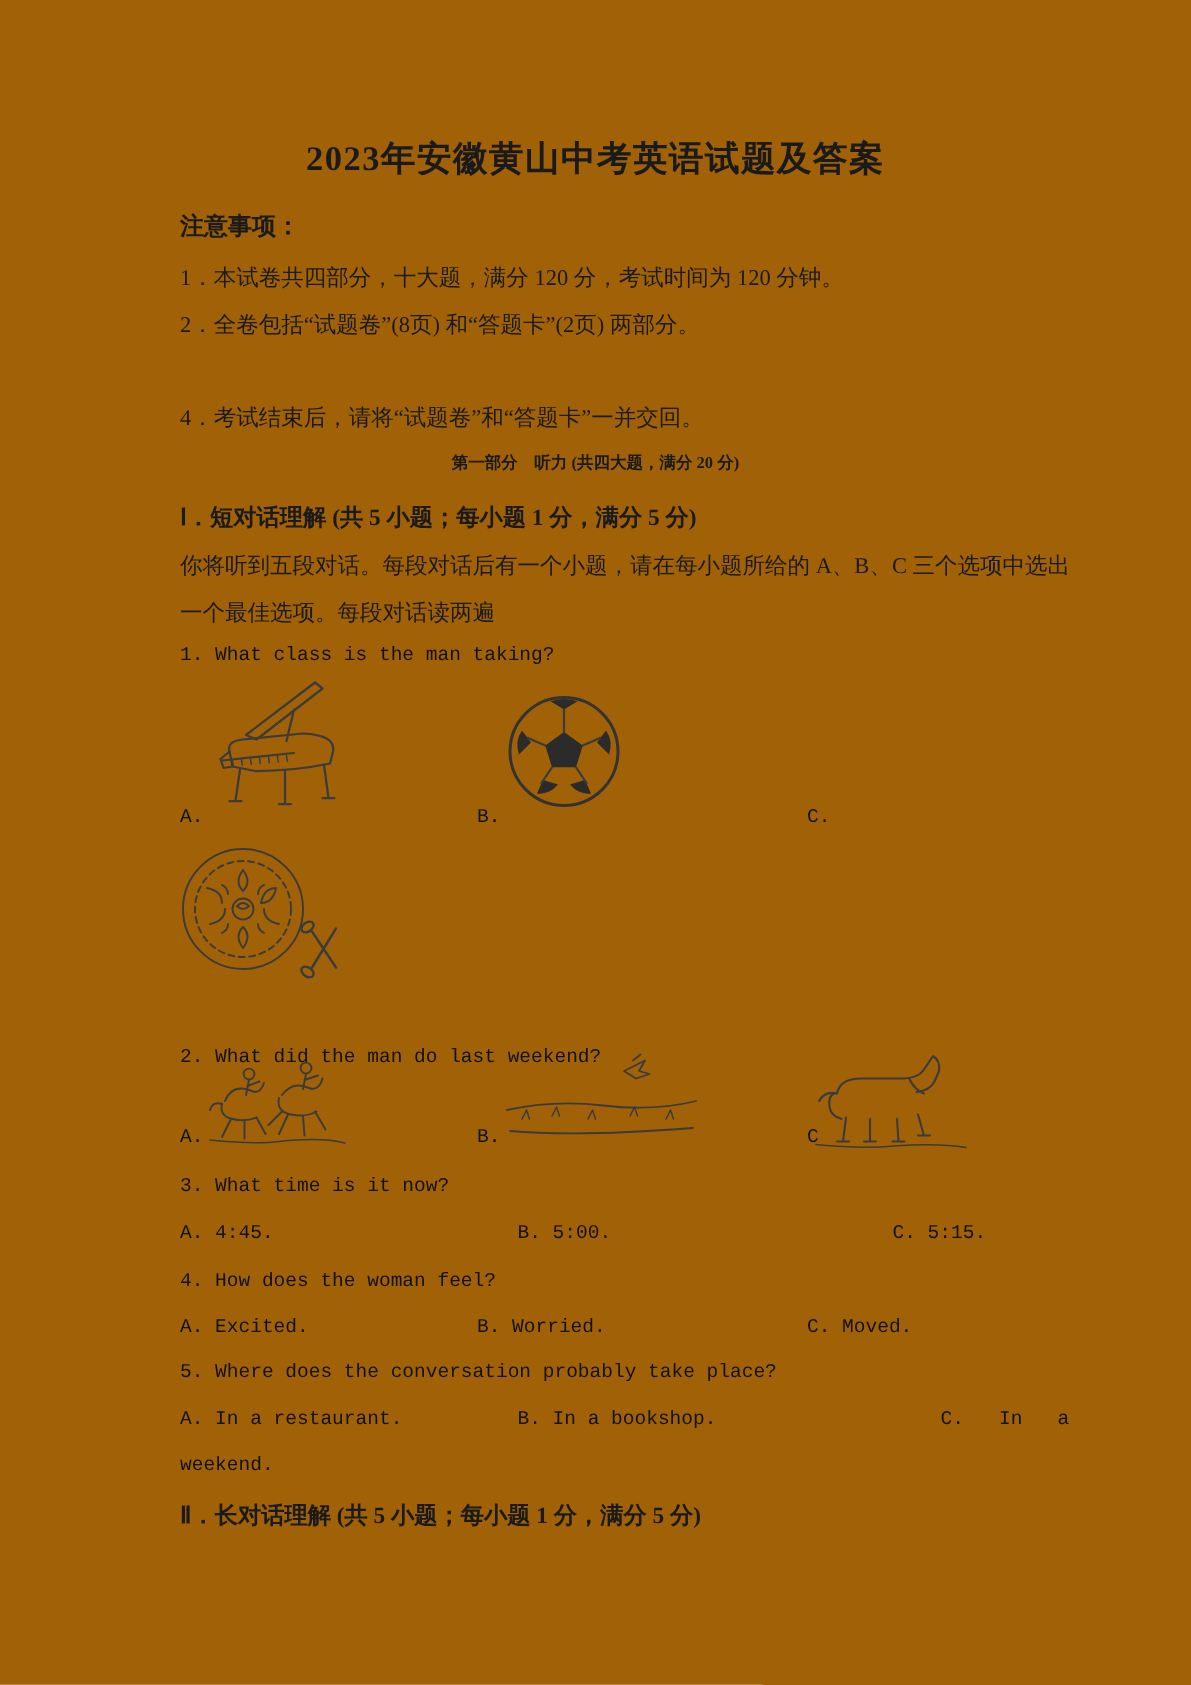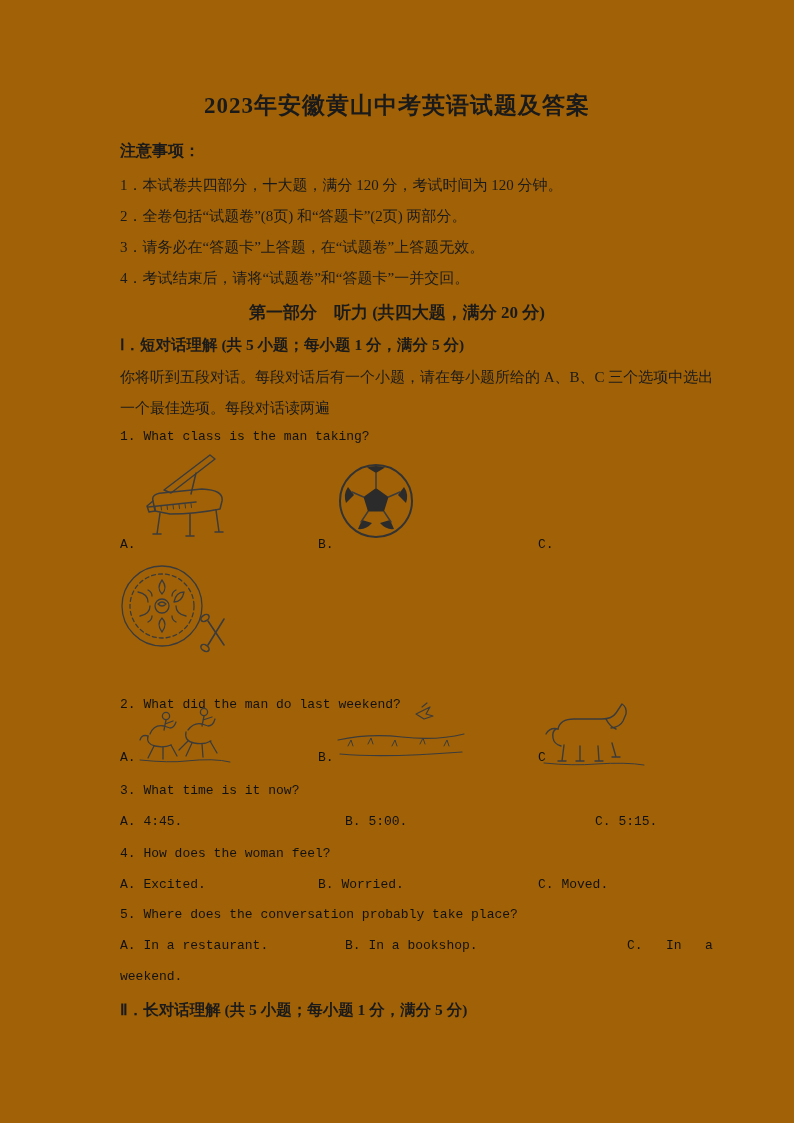--- a/index.html
+++ b/index.html
@@ -15,21 +15,21 @@
   .cn-bold { font-family: "Liberation Serif", serif; font-weight: bold; }
   .en { font-family: "Liberation Mono", monospace; font-size: 13px; color:#111; }
   .pre { white-space: pre; }
   .title {
     top: 90px; left: 0; width: 794px; text-align: center;
     font-size: 23px; font-weight: bold; letter-spacing: 1px;
   }
   .notes-heading { top: 141px; left: 120px; font-size: 16px; }
   .note-0 { top: 176px; } .note-1 { top: 207px; } .note-2 { top: 238px; } .note-3 { top: 269px; }
   .note { left: 120px; }
-  .section-heading { top: 301px; left: 0; width: 794px; text-align: center; font-size: 17px; }
+  .section-heading { top: 301px; left: 0; width: 794px; text-align: center; font-size: 11px; }
   .part-heading { left: 120px; font-size: 15.5px; }
   .part1-heading { top: 335px; }
   .part2-heading { top: 1000px; }
   .instr-1 { top: 368px; left: 120px; }
   .instr-2 { top: 399px; left: 120px; }
   .q1-text { top: 429px; left: 120px; }
   .q2-text { top: 697px; left: 120px; }
   .q3-text { top: 783px; left: 120px; }
   .q4-text { top: 846px; left: 120px; }
   .q5-text { top: 907px; left: 120px; }
@@ -50,21 +50,20 @@
 </head>
 <body>
 
 <div class="page">
 
   <div class="abs title cn-bold">2023年安徽黄山中考英语试题及答案</div>
 
   <div class="abs notes-heading cn-bold">注意事项：</div>
   <div class="abs cn note note-0">1．本试卷共四部分，十大题，满分 120 分，考试时间为 120 分钟。</div>
   <div class="abs cn note note-1">2．全卷包括“试题卷”(8页) 和“答题卡”(2页) 两部分。</div>
-  <div class="abs cn note note-2">3．请务必在“答题卡”上答题，在“试题卷”上答题无效。</div>
   <div class="abs cn note note-3">4．考试结束后，请将“试题卷”和“答题卡”一并交回。</div>
 
   <div class="abs section-heading cn-bold">第一部分　听力 (共四大题，满分 20 分)</div>
   <div class="abs part-heading part1-heading cn-bold">Ⅰ．短对话理解 (共 5 小题；每小题 1 分，满分 5 分)</div>
   <div class="abs cn instr-2">一个最佳选项。每段对话读两遍</div>
   <div class="abs cn instr-1">你将听到五段对话。每段对话后有一个小题，请在每小题所给的 A、B、C 三个选项中选出</div>
 
   <div class="abs en q1-text">1. What class is the man taking?</div>
 
   <svg class="sketch piano-img" width="100" height="92" viewBox="0 0 100 92">

